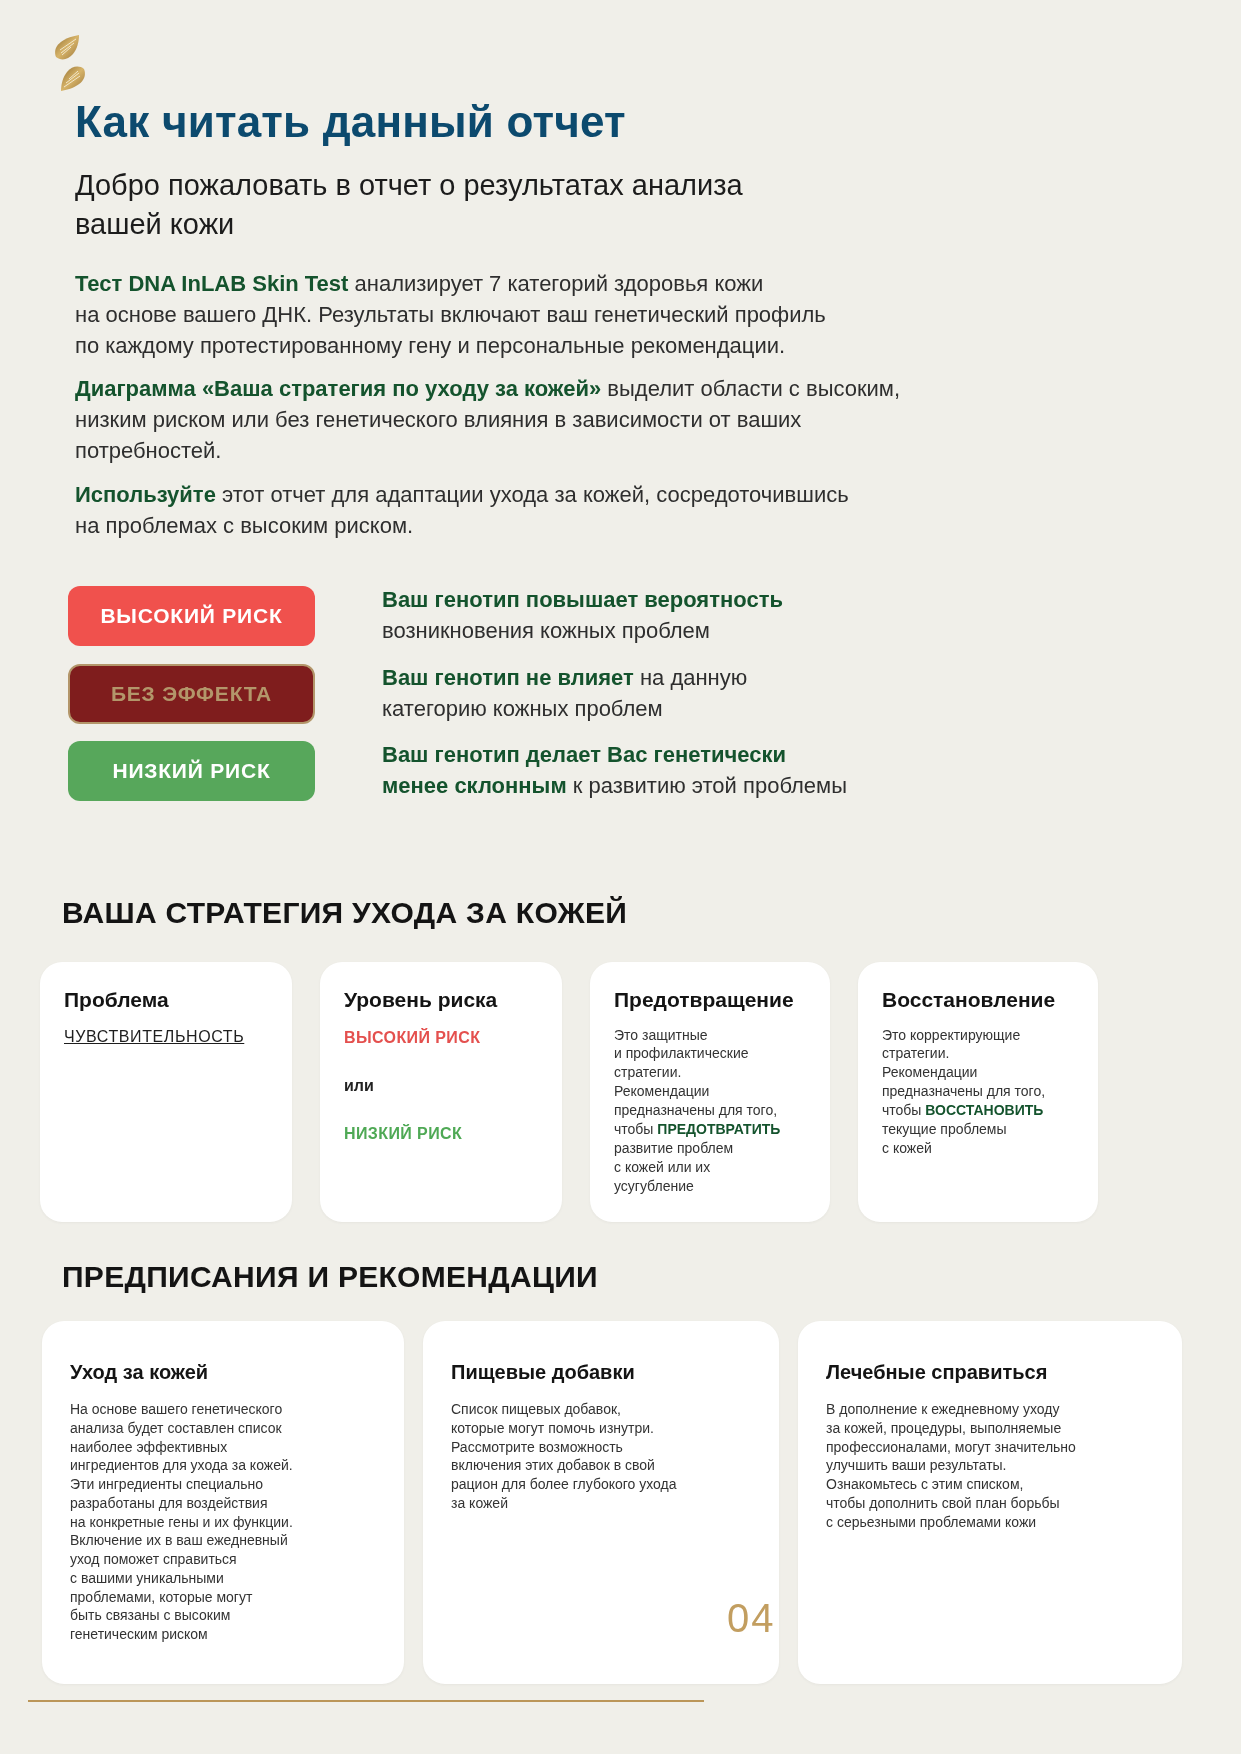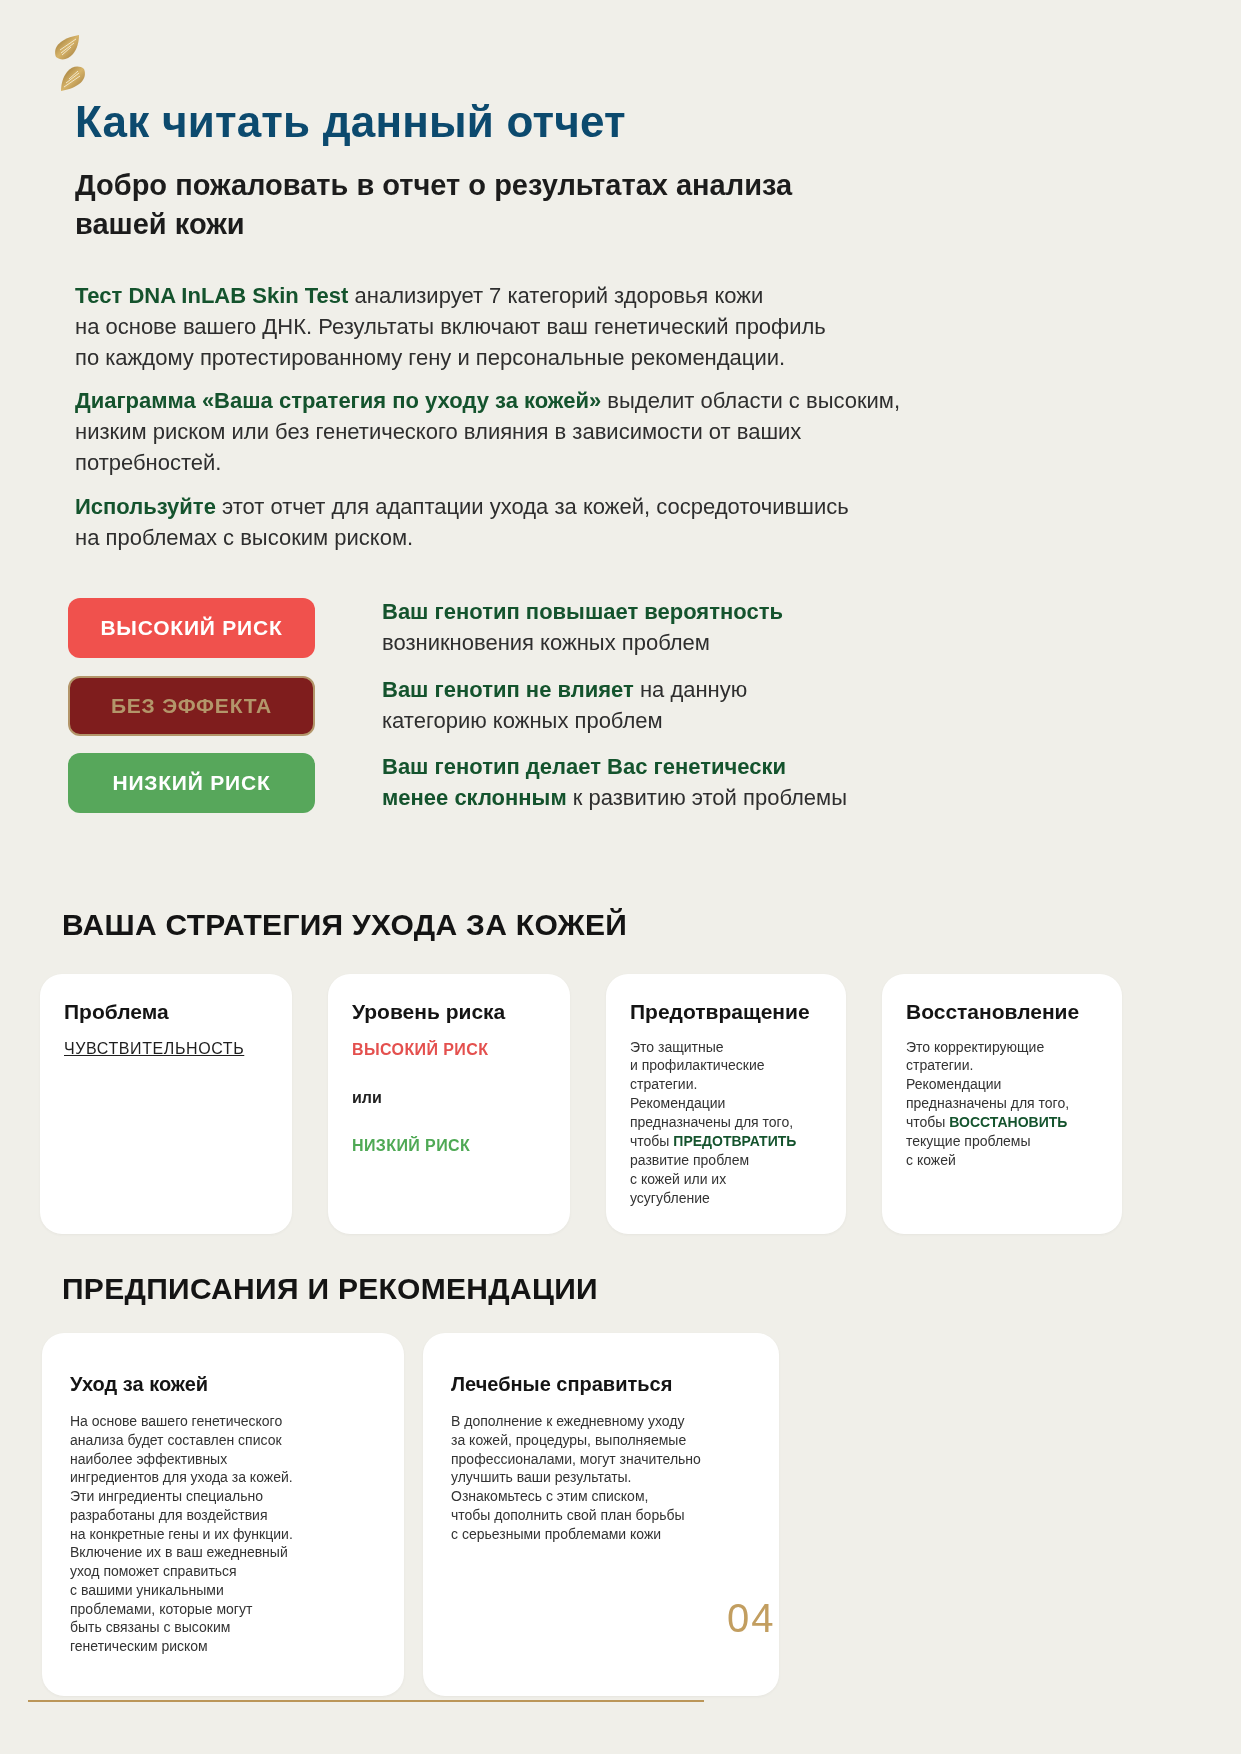--- a/index.html
+++ b/index.html
@@ -17,22 +17,22 @@
     font-family:"Liberation Sans","DejaVu Sans",sans-serif;color:#2c2c2c;
   }
   .logo{position:absolute;left:48px;top:34px;}
   .content{padding:98px 56px 0 75px;}
 
   .title{
     font-size:44px;line-height:1.1;font-weight:700;color:#0c4a6e;
     margin:0 0 20px 0;letter-spacing:0.2px;
   }
   .subtitle{
-    font-size:29px;line-height:1.32;font-weight:700;color:#1c1c1c;
-    margin:0 0 38px 0;white-space:pre-line;
+    font-size:29px;line-height:1.32;font-weight:400;color:#1c1c1c;
+    margin:0 0 26px 0;white-space:pre-line;
   }
   .intro p{
     font-size:22px;line-height:1.4;margin:0 0 13px 0;color:#2e2e2e;
     white-space:pre-line;
   }
   .b{font-weight:700;color:#14532d;}
 
   .legend{margin:44px 0 0 -7px;}
   .legend-row{display:flex;align-items:center;margin-bottom:16px;}
   .badge{
@@ -50,21 +50,21 @@
 
   .section-title{
     font-size:30px;line-height:1.25;font-weight:700;color:#141414;
     letter-spacing:0.3px;margin:92px 0 0 -13px;
   }
   .section-title.rx{margin-top:36px;}
 
   .grid{display:grid;align-items:stretch;}
   .strategy-grid{
     margin:30px 0 0 -35px;
-    grid-template-columns:252px 242px 240px 240px;gap:36px;
+    grid-template-columns:252px 242px 240px 240px;gap:28px;
   }
   .rx-grid{
     margin:26px 0 0 -33px;
     grid-template-columns:362px 356px 384px;gap:19px;
   }
   .card{
     background:#ffffff;border-radius:22px;padding:26px 24px;
     box-shadow:0 1px 3px rgba(60,60,50,0.05);
   }
   .card h3{
@@ -196,20 +196,29 @@
 Эти ингредиенты специально
 разработаны для воздействия
 на конкретные гены и их функции.
 Включение их в ваш ежедневный
 уход поможет справиться
 с вашими уникальными
 проблемами, которые могут
 быть связаны с высоким
 генетическим риском</span></div>
         </div>
+        <div class="card card-supplements">
+          <h3>Пищевые добавки</h3>
+          <div class="card-body"><span>Список пищевых добавок,
+которые могут помочь изнутри.
+Рассмотрите возможность
+включения этих добавок в свой
+рацион для более глубокого ухода
+за кожей</span></div>
+        </div>
         <div class="card card-treatments">
           <h3>Лечебные справиться</h3>
           <div class="card-body"><span>В дополнение к ежедневному уходу
 за кожей, процедуры, выполняемые
 профессионалами, могут значительно
 улучшить ваши результаты.
 Ознакомьтесь с этим списком,
 чтобы дополнить свой план борьбы
 с серьезными проблемами кожи</span></div>
         </div>

